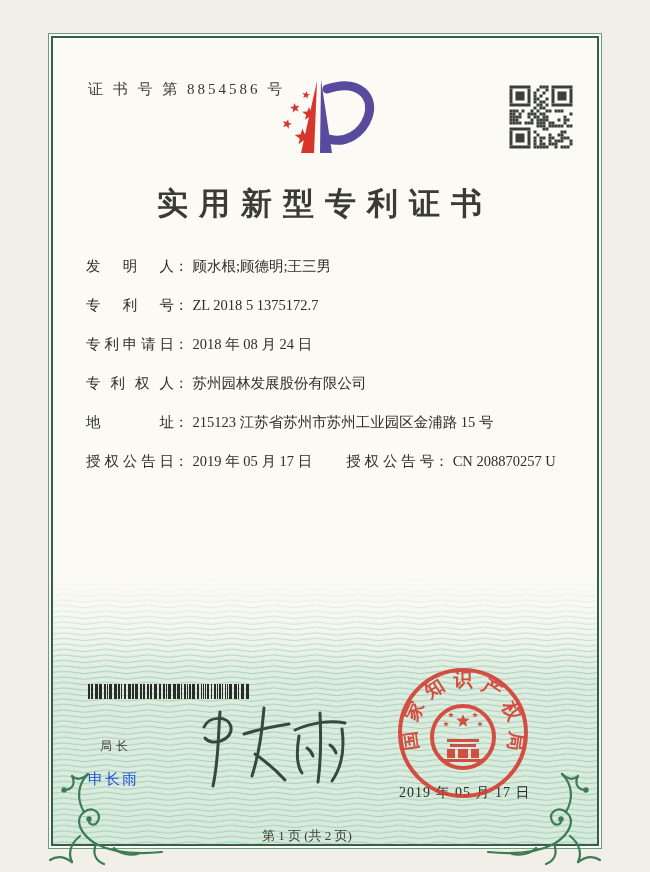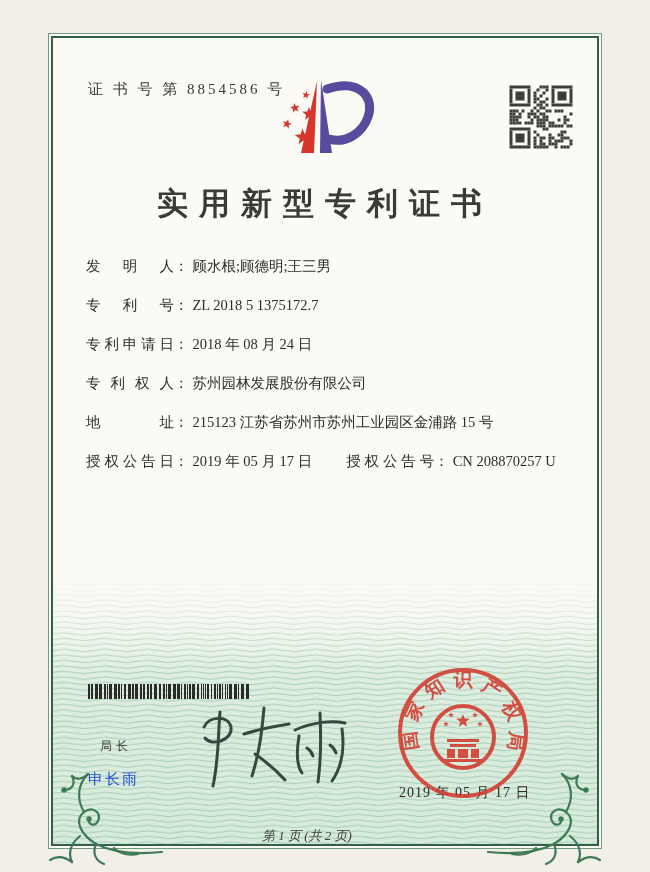--- a/index.html
+++ b/index.html
@@ -31,21 +31,21 @@
   .paras{position:absolute;left:84px;top:522px;width:484px;font-size:13.8px;
          line-height:26.5px;text-align:justify;color:#43423b;}
   .paras p{margin:0;text-indent:2em;}
   
   .barcode{position:absolute;left:88px;top:684px;width:162px;height:15px;}
   .signer-title{position:absolute;left:88px;top:738px;font-size:12px;letter-spacing:4px;color:#3b3a34;margin-left:12px;}
   .signer-name{position:absolute;left:88px;top:770px;font-size:15px;letter-spacing:2px;color:#1d4ed8;}
   .signature{position:absolute;left:192px;top:700px;width:162px;height:92px;}
   .seal{position:absolute;left:385px;top:655px;width:156px;height:156px;z-index:3;}
   .seal-date{position:absolute;left:399px;top:784px;font-size:14px;letter-spacing:1px;color:#2c2b26;z-index:2;}
-  .footer{position:absolute;left:0;width:614px;top:827px;text-align:center;font-size:13px;color:#3c3b35;font-style:italic;}
+  .footer{position:absolute;left:0;width:614px;top:827px;text-align:center;font-size:13px;color:#3c3b35;}
   .ornament{position:absolute;width:130px;height:100px;z-index:4;}
   .orn-left{left:34px;top:768px;}
   .orn-right{left:486px;top:768px;}
 </style>
 </head>
 <body>
 
 <div class="scan">
 
   <div class="frame">

